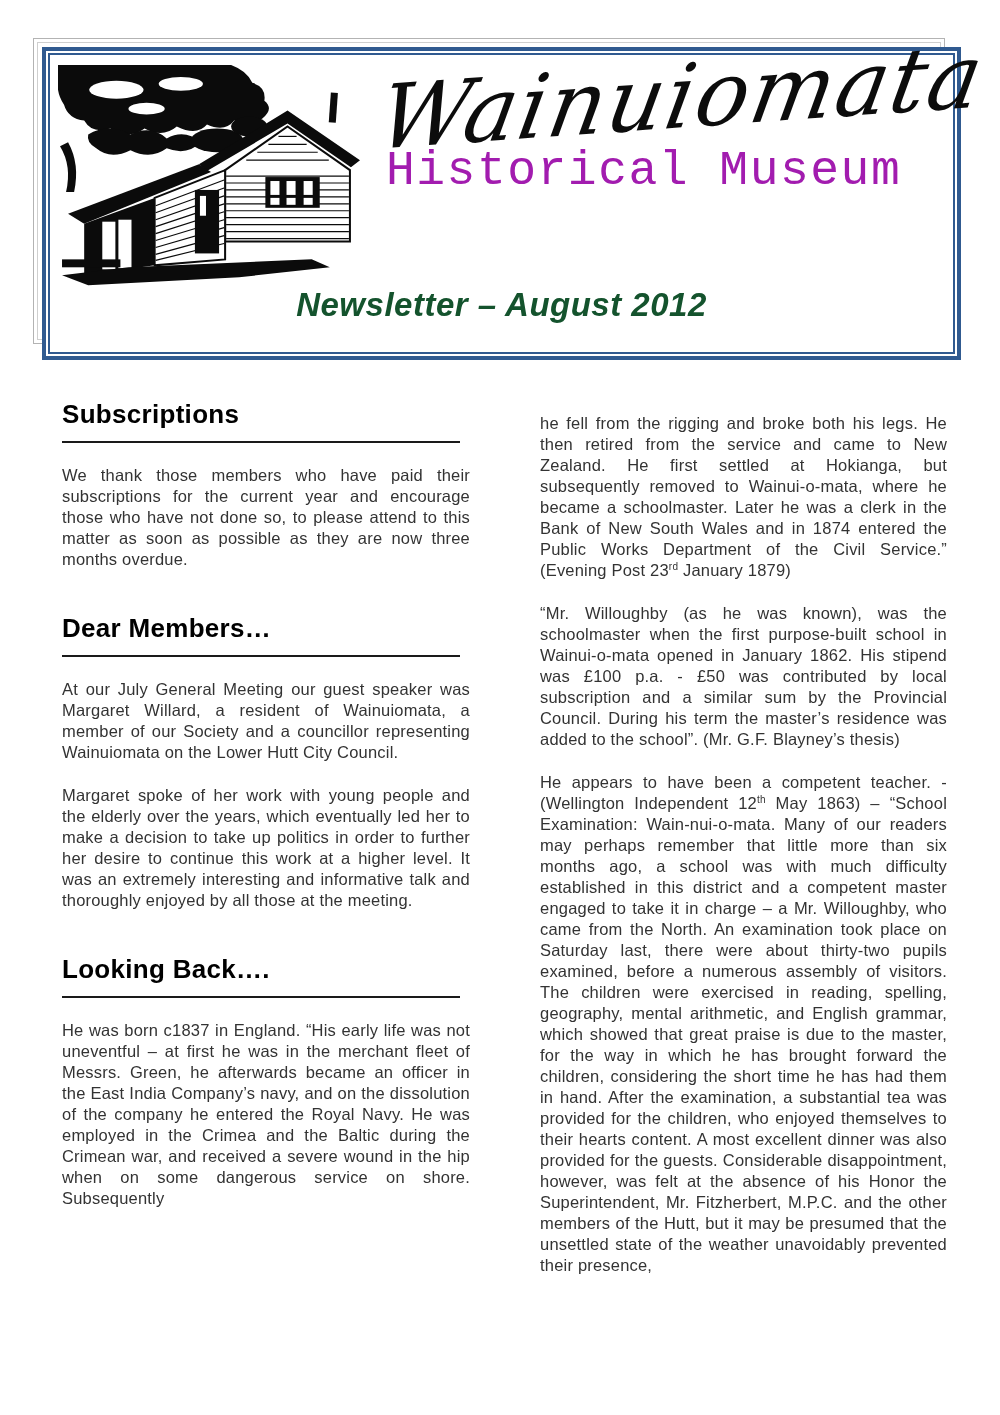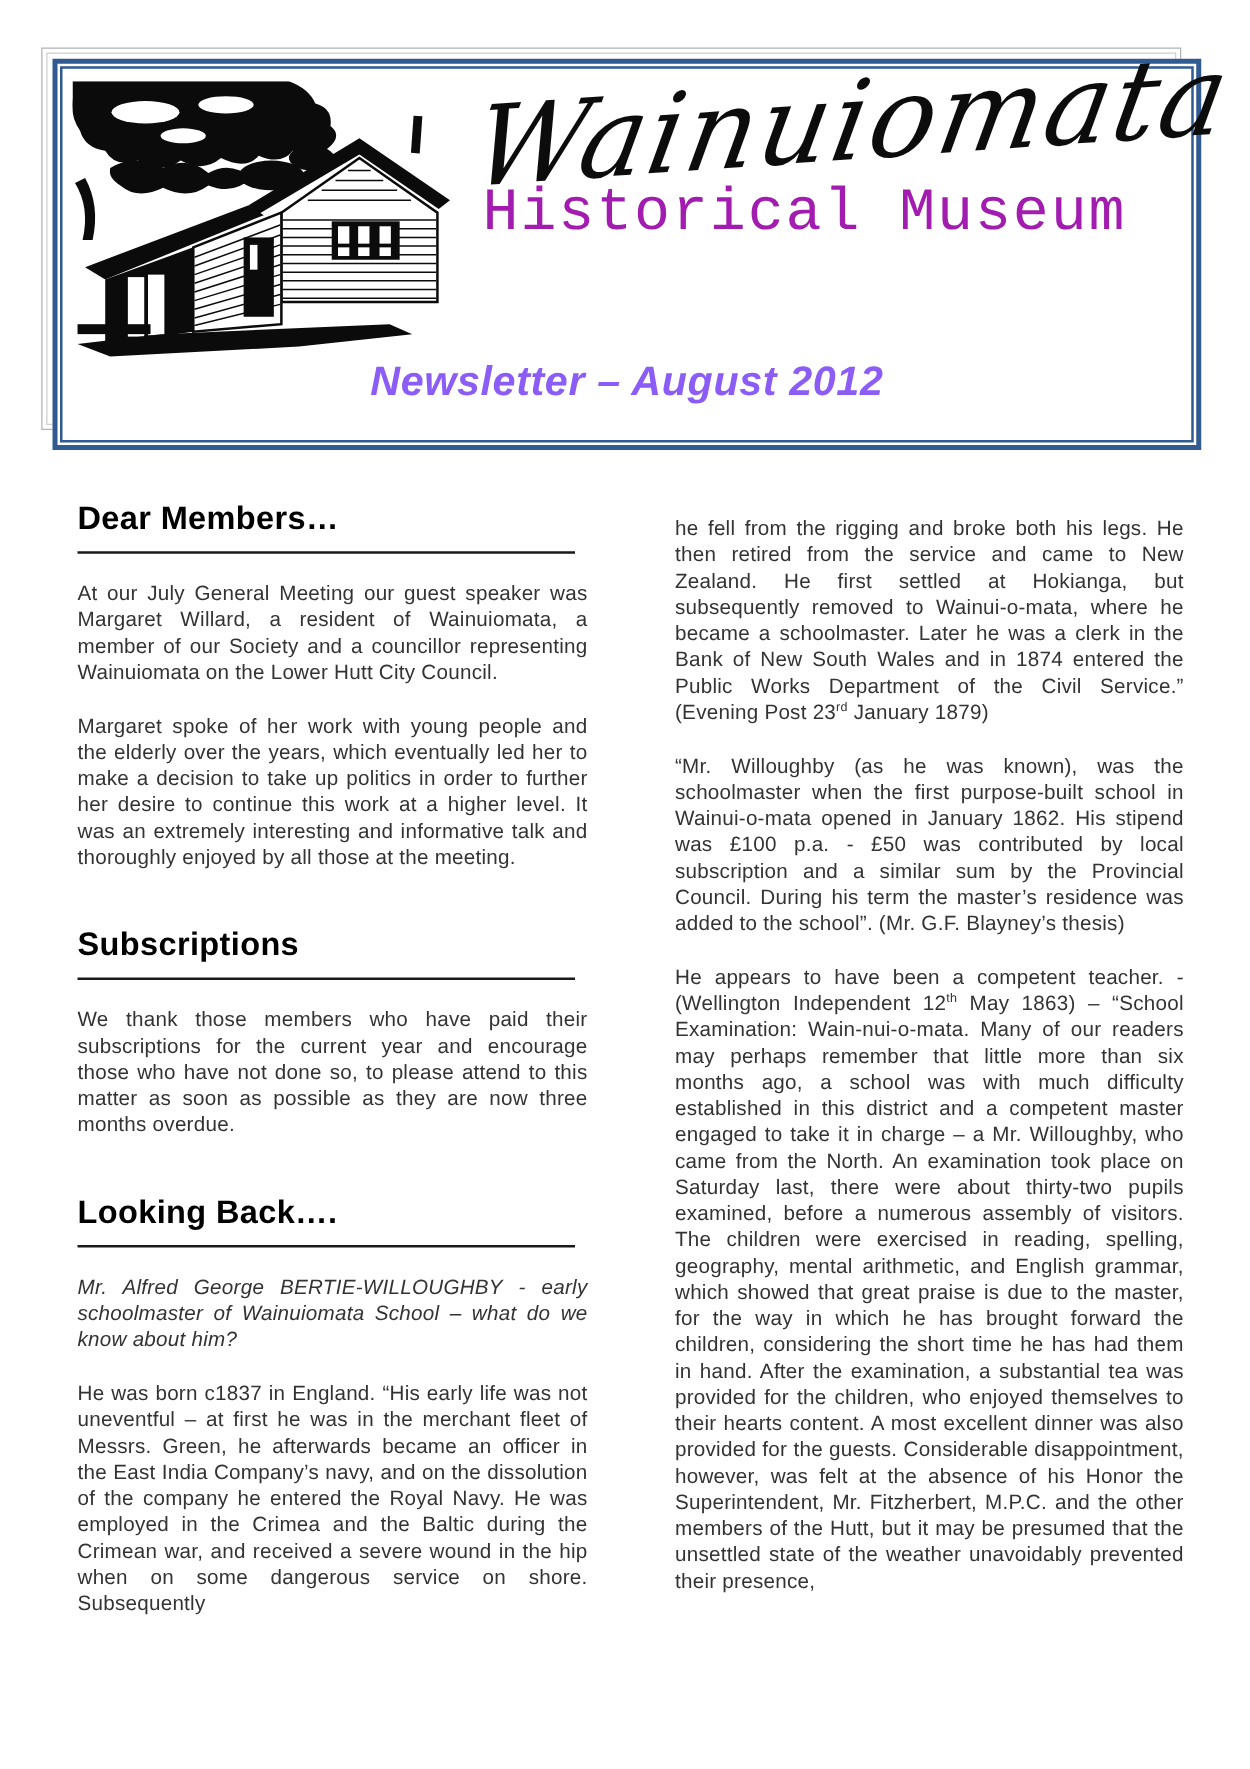--- a/index.html
+++ b/index.html
@@ -42,21 +42,21 @@
     font-family:Liberation Mono, monospace;
     font-weight:400; font-size:48px; letter-spacing:1.5px;
     color:#a21caf; margin-top:-24px; margin-left:14px;
     white-space:nowrap;
   }
   .newsletter-line {
     position:absolute; left:0; bottom:28px; width:100%;
     text-align:center;
     font-weight:700; font-style:italic;
     font-size:33px; letter-spacing:0.5px;
-    color:#8b5cf6;
+    color:#14532d;
   }
 
   
   .col { position:absolute; top:400px; color:#333333; }
   .col-left  { left:62px;  width:408px; }
   .col-right { left:540px; width:407px; padding-top:13px; box-sizing:border-box; }
 
   .body-p {
     font-size:16.5px; line-height:21px;
     text-align:justify;
@@ -164,36 +164,35 @@
 
         <div class="newsletter-line">Newsletter – August 2012</div>
 
       </div>
     </div>
   </div>
 
   <div class="col col-left">
 
     <div class="section">
+      <h2 class="section-heading">Subscriptions</h2>
+      <div class="heading-rule"></div>
+      <p class="body-p">We thank those members who have paid their subscriptions for the current year and encourage those who have not done so, to please attend to this matter as soon as possible as they are now three months overdue.</p>
+    </div>
+
+    <div class="section">
       <h2 class="section-heading">Dear Members…</h2>
       <div class="heading-rule"></div>
       <p class="body-p">At our July General Meeting our guest speaker was Margaret Willard, a resident of Wainuiomata, a member of our Society and a councillor representing Wainuiomata on the Lower Hutt City Council.</p>
       <p class="body-p">Margaret spoke of her work with young people and the elderly over the years, which eventually led her to make a decision to take up politics in order to further her desire to continue this work at a higher level.    It was an extremely interesting and informative talk and thoroughly enjoyed by all those at the meeting.</p>
     </div>
 
-    <div class="section">
-      <h2 class="section-heading">Subscriptions</h2>
-      <div class="heading-rule"></div>
-      <p class="body-p">We thank those members who have paid their subscriptions for the current year and encourage those who have not done so, to please attend to this matter as soon as possible as they are now three months overdue.</p>
-    </div>
-
     <div class="section looking-back">
       <h2 class="section-heading">Looking Back….</h2>
       <div class="heading-rule"></div>
-      <p class="body-p intro-italic">Mr. Alfred George BERTIE-WILLOUGHBY -    early schoolmaster of Wainuiomata School – what do we know about him?</p>
       <p class="body-p">He was born c1837 in England.  “His early life was not uneventful – at first he was in the merchant fleet of Messrs. Green, he afterwards became an officer in the East India Company’s navy, and on the dissolution of the company he entered the Royal Navy.   He was employed in the Crimea and the Baltic during the Crimean war, and received a severe wound in the hip when on some dangerous service on shore.   Subsequently</p>
     </div>
 
   </div>
 
   <div class="col col-right">
 
     <p class="body-p"><span>he fell from the rigging and broke both his legs. He then retired from the service and came to New Zealand.   He first settled at Hokianga, but subsequently removed to Wainui-o-mata, where he became a schoolmaster.   Later he was a clerk in the Bank of New South Wales and in 1874 entered the Public Works Department of the Civil Service.”   (Evening Post 23</span><sup class="ordinal">rd</sup><span> January 1879)</span></p>
 
     <p class="body-p">“Mr. Willoughby (as he was known), was the schoolmaster when the first purpose-built school in Wainui-o-mata opened in January 1862.   His stipend was £100 p.a. - £50 was contributed by local subscription and a similar sum by the Provincial Council.  During his term the master’s residence was added to the school”. (Mr. G.F. Blayney’s thesis)</p>

